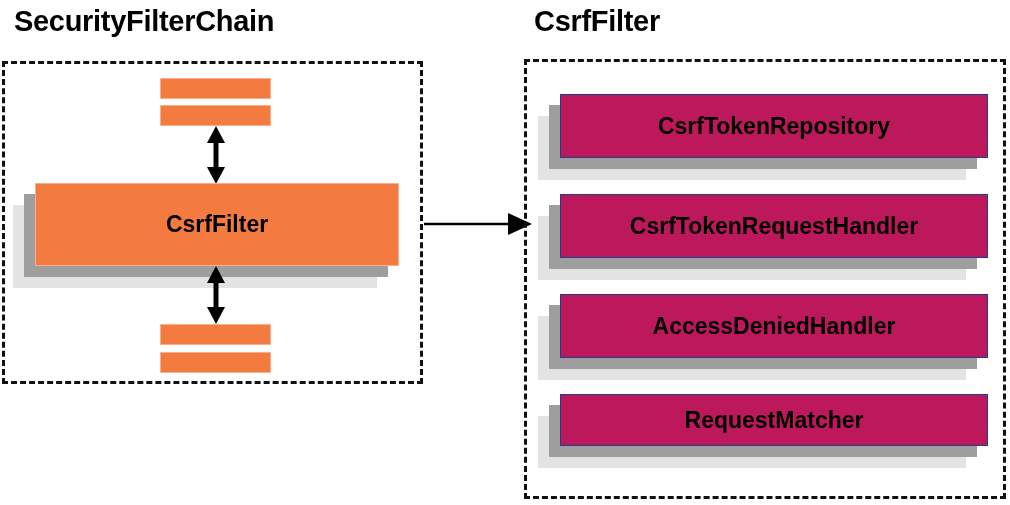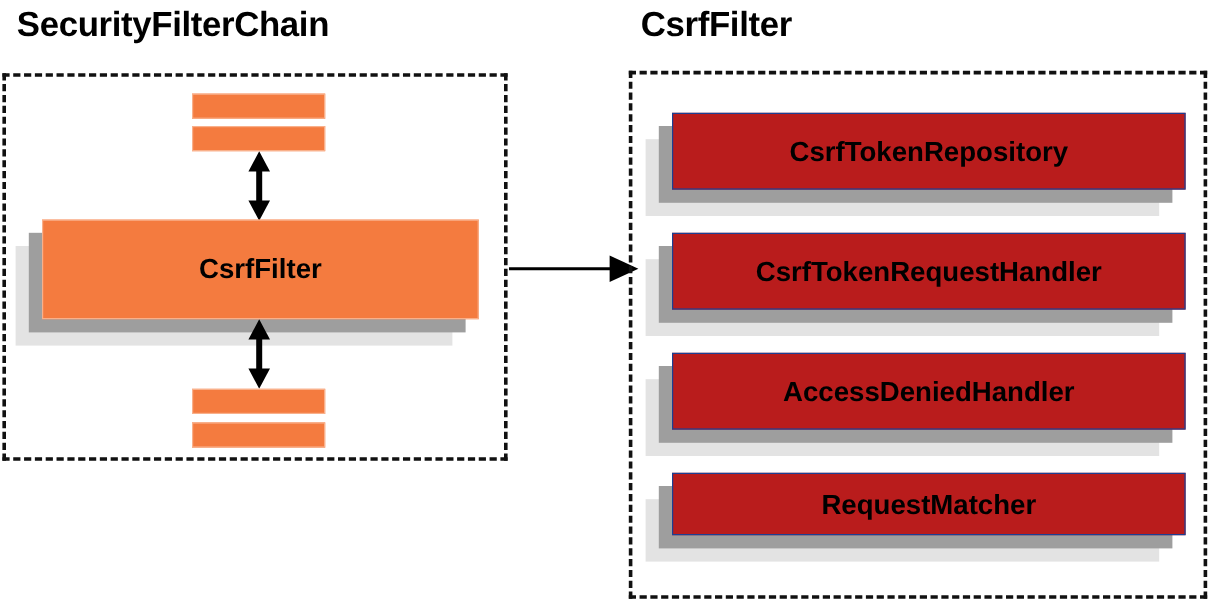--- a/index.html
+++ b/index.html
@@ -79,21 +79,21 @@
     font-weight: bold;
     color: #000000;
     white-space: nowrap;
   }
   .stack.orange .layer-front {
     background: #f47b3f;
     border: 1px solid #f9b08a;
     font-size: 23px;
   }
   .stack.blue .layer-front {
-    background: #b91c1c;
+    background: #be185d;
     border: 1px solid #1c3f94;
     font-size: 23px;
   }
 
   
   .bar-orange {
     position: absolute;
     background: #f47b3f;
     border: 1px solid #f9b08a;
     box-sizing: border-box;

